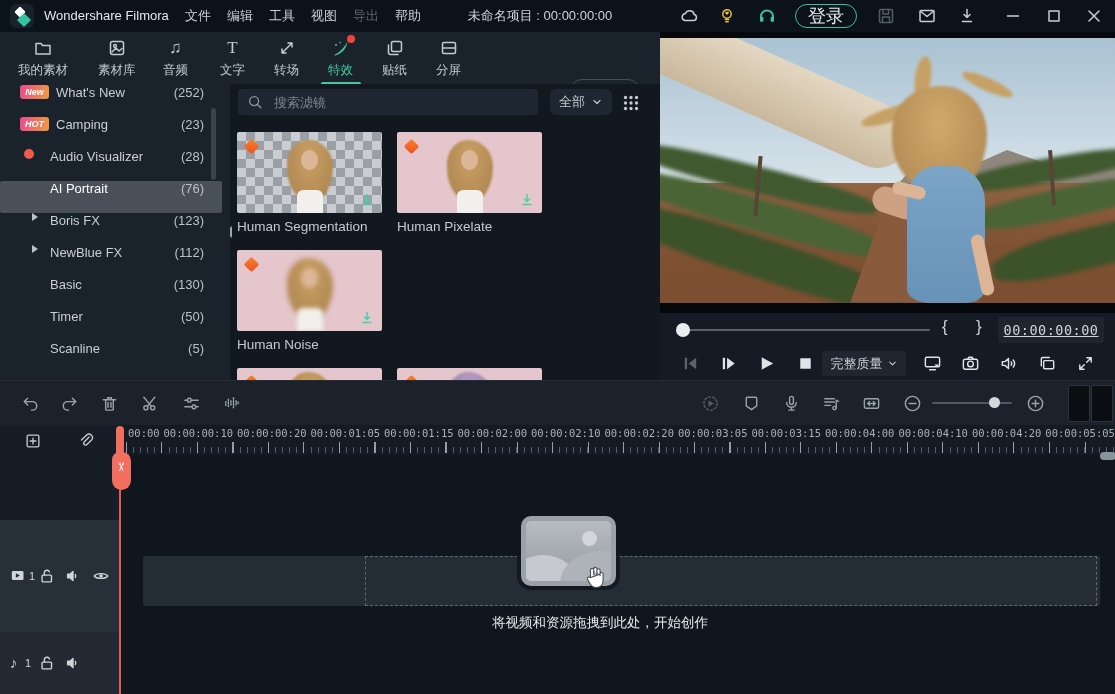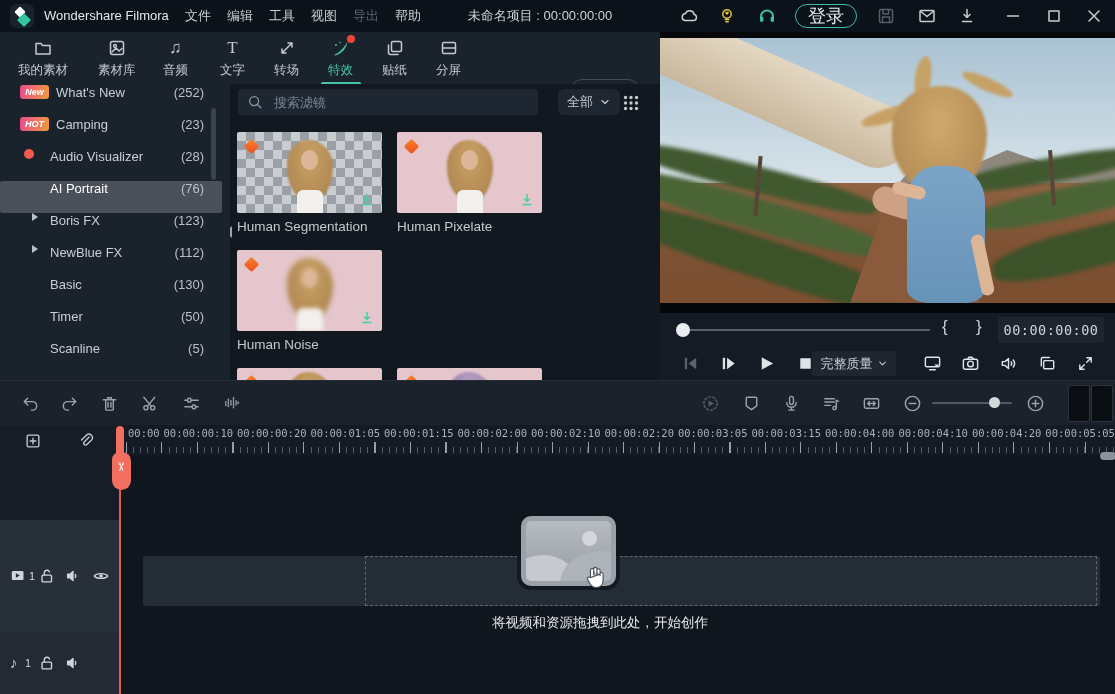--- a/index.html
+++ b/index.html
@@ -35,21 +35,21 @@
   .sdot{margin-left:24px;width:10px;height:10px;border-radius:50%;background:#f15a4c;}
   .sarrow{margin-left:32px;width:0;height:0;border-left:6px solid #b9c1c9;border-top:4px solid transparent;border-bottom:4px solid transparent;}
   .lblA{margin-left:7px;}
   .lblB{margin-left:50px;}
   .scrollthumb{position:absolute;left:211px;top:24px;width:5px;height:72px;border-radius:3px;background:#3a424c;}
   
   .effects{position:absolute;left:230px;top:84px;width:430px;height:296px;background:#12181f;overflow:hidden;}
   .searchbox{position:absolute;left:8px;top:5px;width:300px;height:26px;background:#1e2631;border-radius:3px;display:flex;align-items:center;}
   .searchbox input{background:transparent;border:none;outline:none;color:#aab2bb;font-size:13px;width:250px;font-family:inherit;}
   .searchbox input::placeholder{color:#7b8590;}
-  .filterdd{position:absolute;left:328px;top:5px;width:62px;height:26px;background:#1e2631;border-radius:6px;display:flex;align-items:center;justify-content:center;gap:6px;font-size:13px;color:#c3cad1;}
+  .filterdd{position:absolute;left:320px;top:5px;width:62px;height:26px;background:#1e2631;border-radius:6px;display:flex;align-items:center;justify-content:center;gap:6px;font-size:13px;color:#c3cad1;}
   .gridbtn{position:absolute;left:390px;top:8px;width:22px;height:22px;color:#c3cad1;}
   .collapse{position:absolute;left:-5px;top:142px;width:0;height:0;border-right:7px solid #9aa2ab;border-top:6px solid transparent;border-bottom:6px solid transparent;}
   .card{position:absolute;width:145px;}
   .thumb{position:relative;width:145px;height:81px;border-radius:2px;overflow:hidden;background:#e5c6cc;}
   .thumb.checker{background:
     linear-gradient(45deg,#9aa0a6 25%,transparent 25%,transparent 75%,#9aa0a6 75%),
     linear-gradient(45deg,#9aa0a6 25%,#c9cdd1 25%,#c9cdd1 75%,#9aa0a6 75%);
     background-size:18px 18px;background-position:0 0,9px 9px;}
   .gem{position:absolute;left:9px;top:9px;width:11px;height:11px;background:linear-gradient(135deg,#f6832b,#ee4f1e);transform:rotate(45deg);border-radius:2px;}
   .dl{position:absolute;right:7px;bottom:5px;width:16px;height:16px;color:#46d0a8;}
@@ -59,25 +59,25 @@
   .top{position:absolute;left:60px;top:58px;width:26px;height:23px;background:#f2f0ec;border-radius:6px 6px 0 0;}
   .glitch .hair{box-shadow:-4px 0 0 rgba(255,40,90,.45),4px 0 0 rgba(40,120,255,.45);}
   
   .preview{position:absolute;left:660px;top:32px;width:455px;height:348px;background:#141b24;}
   .pv-black{position:absolute;left:0;top:0;width:455px;height:281px;background:#05070a;}
   .pv-video{position:absolute;left:0;top:6px;width:455px;height:265px;overflow:hidden;background:#9db3c2;}
   .seekrow{position:absolute;left:0;top:281px;width:455px;height:34px;}
   .seektrack{position:absolute;left:23px;top:16px;width:247px;height:2px;background:#596169;border-radius:1px;}
   .seekhandle{position:absolute;left:16px;top:10px;width:14px;height:14px;border-radius:50%;background:#e9edf0;}
   .brace{position:absolute;top:4px;font-size:17px;color:#c9ced4;}
-  .timebox{position:absolute;left:338px;top:4px;width:106px;height:26px;background:#1e252f;border-radius:3px;text-align:center;line-height:26px;font-size:13.5px;color:#cfd5db;font-family:"DejaVu Sans Mono",monospace;letter-spacing:.5px;}
+  .timebox{position:absolute;left:338px;top:4px;width:106px;height:26px;background:#1e252f;border-radius:3px;text-align:center;line-height:26px;font-size:13.5px;color:#cfd5db;font-family:"DejaVu Sans Mono",monospace;letter-spacing:.5px;text-decoration:underline;}
   .ctrlrow{position:absolute;left:0;top:315px;width:455px;height:33px;}
   .pvic{position:absolute;top:7px;width:19px;height:19px;color:#dfe4e8;}
   .pvic.dim{color:#5a636c;}
-  .quality{position:absolute;left:152px;top:4px;width:84px;height:25px;background:#20262f;border-radius:3px;display:flex;align-items:center;justify-content:center;gap:4px;font-size:13px;color:#c9ced4;}
+  .quality{position:absolute;left:162px;top:4px;width:84px;height:25px;background:#20262f;border-radius:3px;display:flex;align-items:center;justify-content:center;gap:4px;font-size:13px;color:#c9ced4;}
   
   .tltb{position:absolute;left:0;top:380px;width:1115px;height:45px;background:#1b222c;border-top:1px solid #242c36;}
   .tlic{position:absolute;top:13px;width:19px;height:19px;color:#99a2ac;}
   .tlic.dim{color:#565f68;}
   .zoomslider{position:absolute;left:932px;top:21px;width:80px;height:2px;background:#515a64;border-radius:1px;}
   .zoomdot{position:absolute;left:989px;top:16px;width:11px;height:11px;border-radius:50%;background:#d2d7dc;}
   .panelrect{position:absolute;top:4px;width:20px;height:35px;background:#0a0e13;border:1px solid #2b333d;border-radius:2px;}
   
   .timeline{position:absolute;left:0;top:425px;width:1115px;height:269px;background:#10161d;}
   .tl-head{position:absolute;left:0;top:0;width:120px;height:269px;background:#161d26;}

